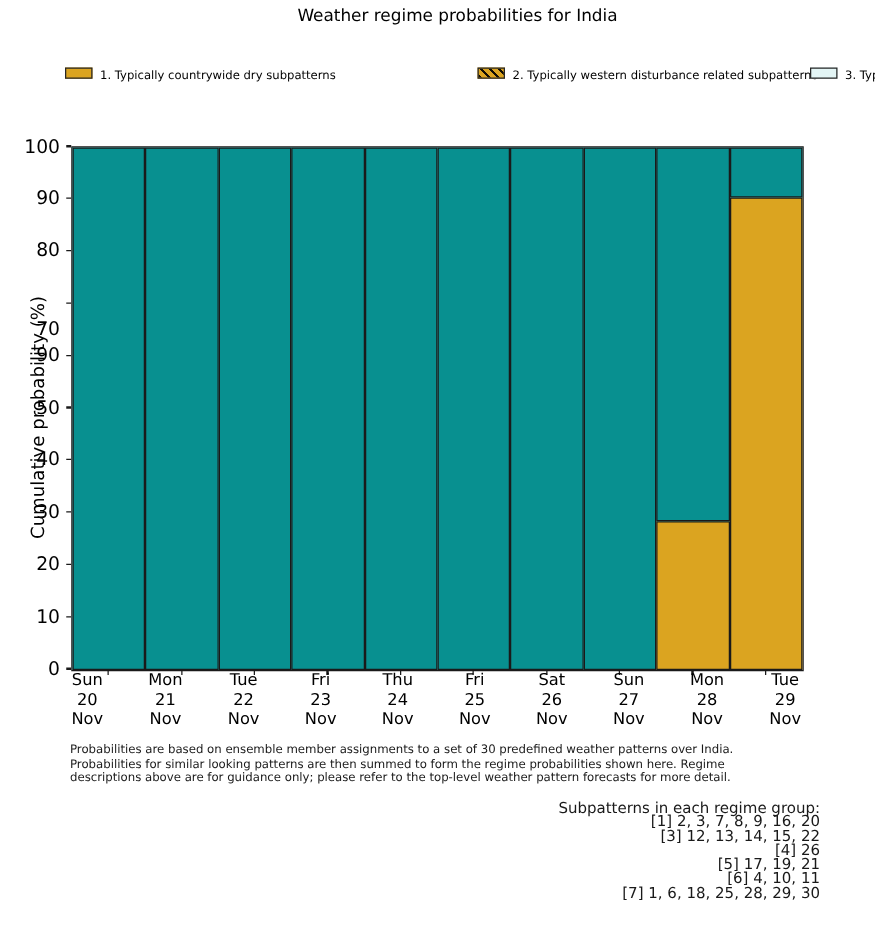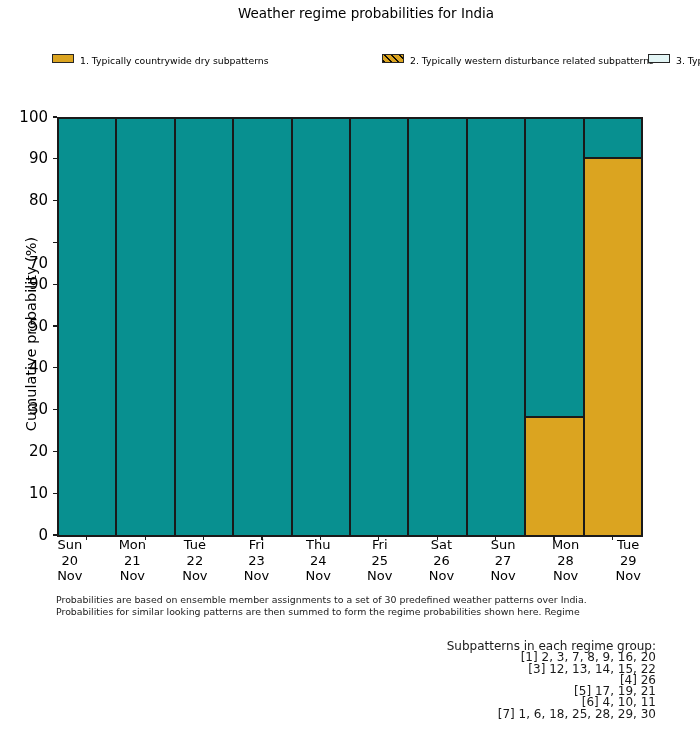--- a/index.html
+++ b/index.html
@@ -323,20 +323,21 @@
         <div>Tue</div>
         <div>29</div>
         <div>Nov</div>
       </div>
     </div>
 </div>
 
 <div id="footnote">
   <div>Probabilities are based on ensemble member assignments to a set of 30 predefined weather patterns over India.</div>
   <div>Probabilities for similar looking patterns are then summed to form the regime probabilities shown here. Regime</div>
+  <div>descriptions above are for guidance only; please refer to the top-level weather pattern forecasts for more detail.</div>
 </div>
 
 <div id="subpatterns">
   <div class="sp-line">Subpatterns in each regime group:</div>
   <div id="sp-lines">
       <div class="sp-line">[1] 2, 3, 7, 8, 9, 16, 20</div>
       <div class="sp-line">[3] 12, 13, 14, 15, 22</div>
       <div class="sp-line">[4] 26</div>
       <div class="sp-line">[5] 17, 19, 21</div>
       <div class="sp-line">[6] 4, 10, 11</div>

